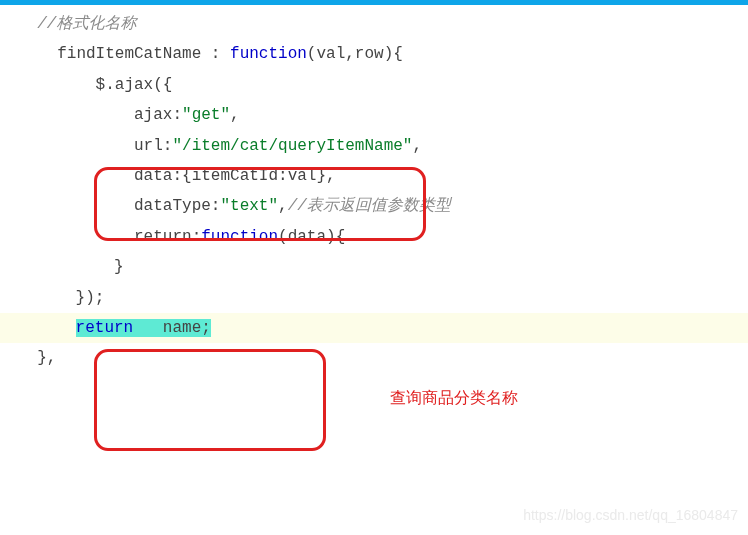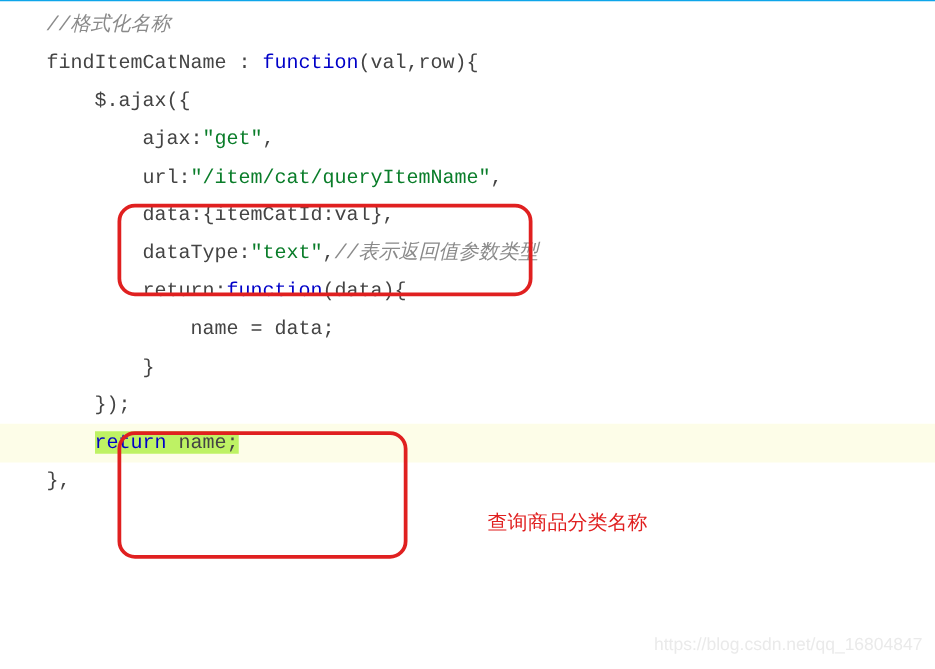--- a/index.html
+++ b/index.html
@@ -10,50 +10,49 @@
     line-height: 1.9;
     background: #fff;
     color: #444;
     width: 748px;
     height: 535px;
     overflow: hidden;
     position: relative;
   }
   .code-area {
     position: relative;
-    border-top: 1px solid #0ea5e9;
+    border-top: 5px solid #0ea5e9;
     padding: 4px 0 0 0;
   }
   .line {
     white-space: pre;
     padding-left: 18px;
   }
   .comment   { color: #8a8a8a; font-style: italic; }
   .keyword   { color: #0000c8; }
-  .ident     { color: #444; }
+  .ident     { color: #444; margin-left: 20px; }
   .string    { color: #0a7d2a; }
   .boollit   { color: #0000c8; }
   .punct     { color: #444; }
-  .highlight { background: #bef264; }
+  .highlight { background: #5eead4; }
   .return-line-bg {
     background: #fdfde8;
   }
   .annotation-box {
     position: absolute;
     border: 3px solid #e02020;
     border-radius: 14px;
     pointer-events: none;
   }
   .annotation-label {
     position: absolute;
     color: #e02020;
     font-family: "Microsoft YaHei", sans-serif;
     font-size: 16px;
     pointer-events: none;
-    margin-top: 25px;
   }
   .watermark {
     position: absolute;
     right: 10px;
     bottom: 6px;
     color: #eaeaea;
     font-family: Arial, sans-serif;
     font-size: 14px;
     user-select: none;
     pointer-events: none;
@@ -76,21 +75,20 @@
   <div class="line">          <span class="ident">url:</span><span class="string">"/item/cat/queryItemName"</span><span class="punct">,</span></div>
 
   <div class="line">          <span class="ident">data:{itemCatId:val},</span></div>
 
 
 
   <div class="line">          <span class="ident">dataType:</span><span class="string">"text"</span><span class="punct">,</span><span class="comment">//表示返回值参数类型</span></div>
 
   <div class="line">          <span class="ident">return:</span><span class="keyword">function</span><span class="punct">(data){</span></div>
 
-  <div class="line">              <span class="ident">name = data;</span></div>
 
   <div class="line">          <span class="punct">}</span></div>
 
   <div class="line">      <span class="punct">});</span></div>
 
   <div class="line return-line-bg">      <span class="highlight"><span class="keyword">return</span><span class="ident"> name;</span></span></div>
 
   <div class="line">  <span class="punct">},</span></div>
 
   <div class="annotation-box" style="left:94px; top:162px; width:326px; height:68px;"></div>

